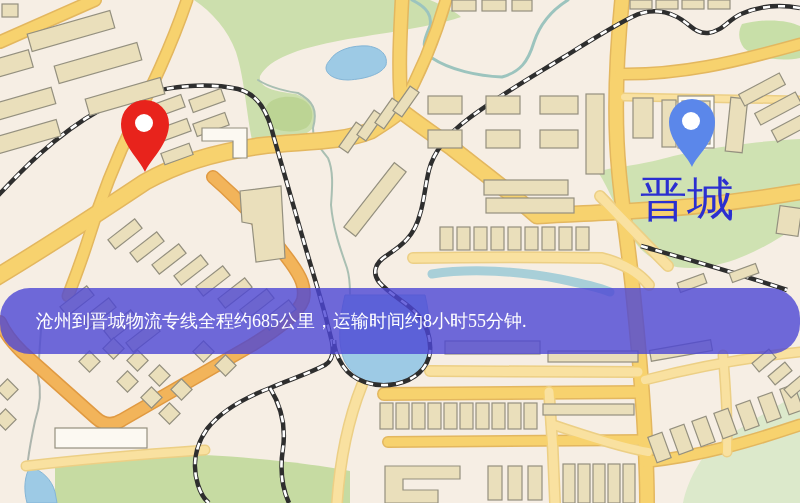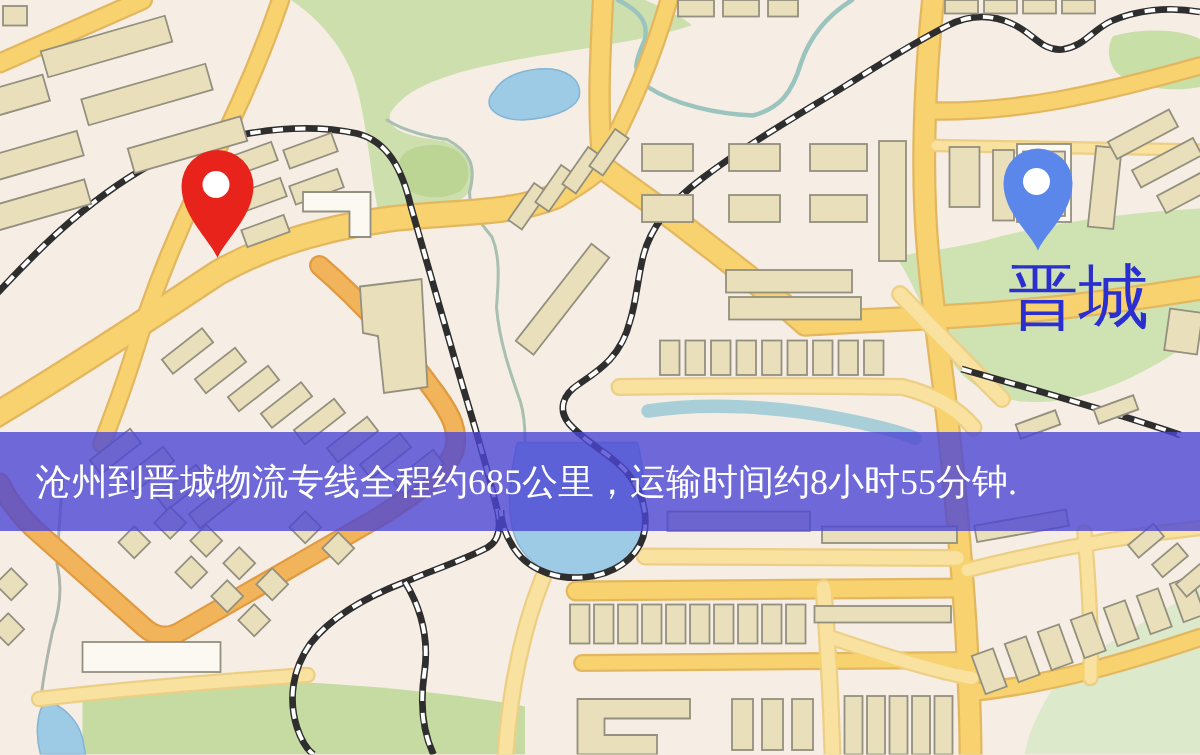--- a/index.html
+++ b/index.html
@@ -215,18 +215,18 @@
           <path d="M145,172 C140,160 121,144 121,124 A24,24 0 1,1 169,124 C169,144 150,160 145,172 Z" fill="#e8231c"></path>
           <circle cx="144" cy="123" r="9" fill="#ffffff"></circle>
         </g>
         <g>
           <path d="M692,167 C687,155 669,142 669,122 A23,23 0 1,1 715,122 C715,142 697,155 692,167 Z" fill="#5b87ea"></path>
           <circle cx="691" cy="121" r="9" fill="#ffffff"></circle>
         </g>
       </g>
     </svg>
 
-  <div class="city-label" id="destination-label" style="left: 640px; top: 176px; color: rgb(43, 47, 208); font-size: 47px; margin-left: 32px;">晋城</div>
-
-  <div class="banner" id="route-banner" style="top: 288px; height: 66px; background: rgba(76, 70, 212, 0.8); color: rgb(255, 255, 255); padding-left: 24px; font-size: 24px;">
+  <div class="city-label" id="destination-label" style="left: 640px; top: 176px; color: rgb(43, 47, 208); font-size: 47px;">晋城</div>
+
+  <div class="banner" id="route-banner" style="top: 288px; height: 66px; background: rgba(76, 70, 212, 0.8); color: rgb(255, 255, 255); padding-left: 36px; font-size: 18px; border-radius: 30px;">
     <span>沧州到晋城物流专线全程约685公里，运输时间约8小时55分钟.</span>
   </div>
 </div>
 
 </body></html>

